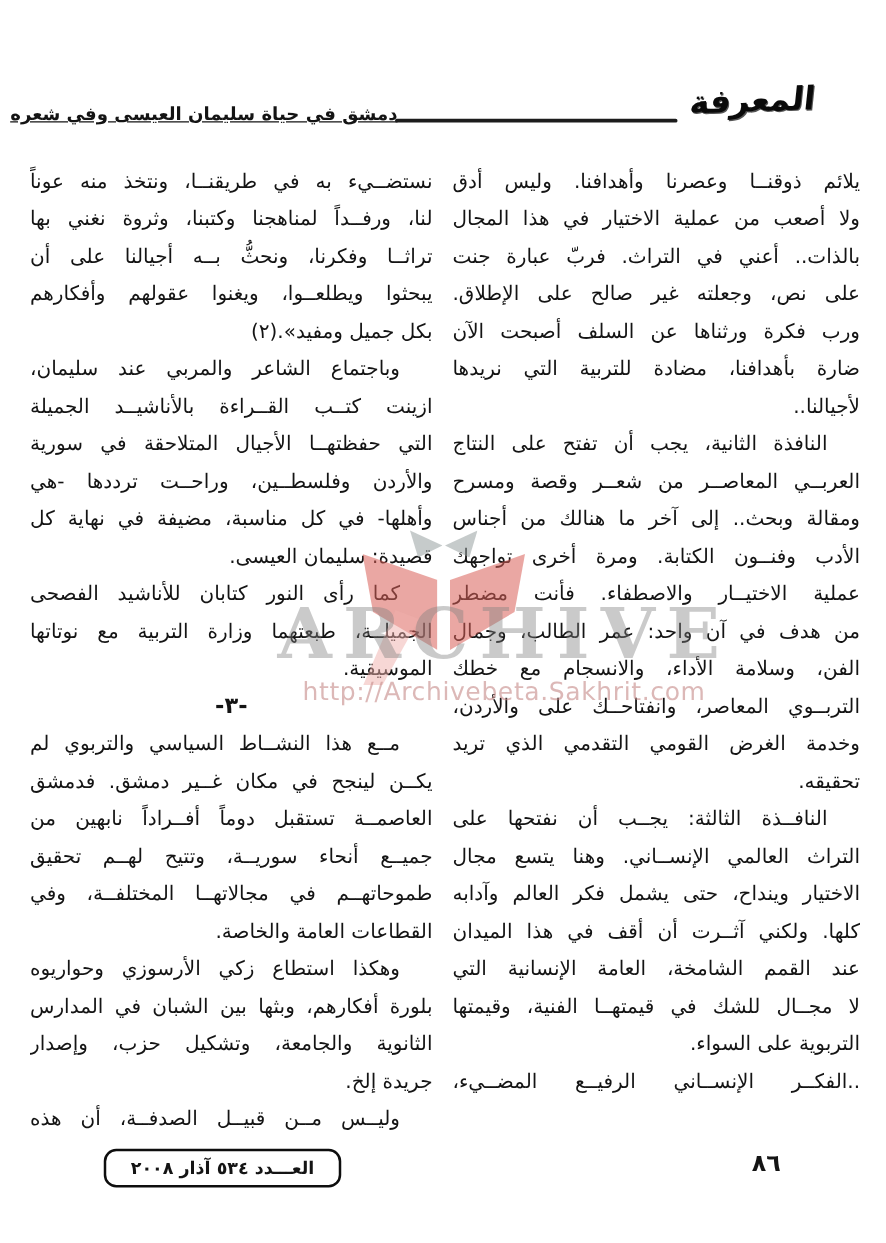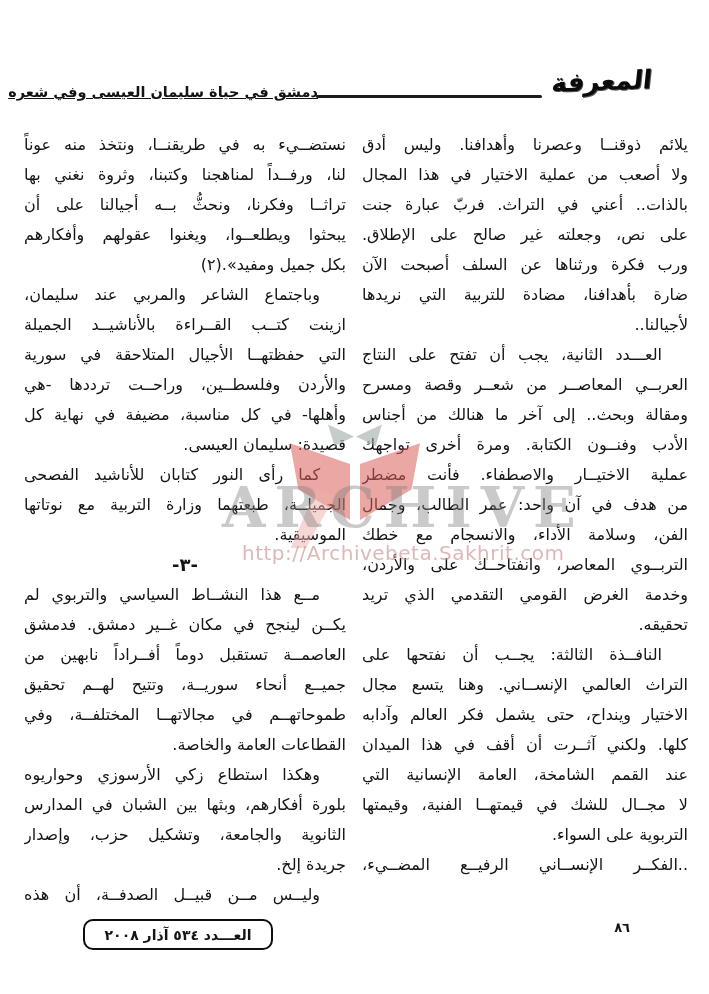--- a/index.html
+++ b/index.html
@@ -54,22 +54,22 @@
     font-size:20px;letter-spacing:.5px;color:rgba(198,141,138,0.62);white-space:nowrap;
   }
   
   .issue-box{
     position:absolute;left:83px;top:919px;width:186px;height:27px;
     border:2.5px solid #0e0e0e;border-radius:10px;
     display:flex;align-items:center;justify-content:center;
     direction:rtl;font-size:14px;font-weight:bold;white-space:nowrap;
   }
   .page-number{
-    position:absolute;left:596px;top:920px;width:34px;
-    direction:rtl;font-size:13px;font-weight:bold;
+    position:absolute;left:596px;top:920px;width:34px;text-align:center;
+    direction:rtl;font-size:19px;font-weight:bold;
   }
 </style>
 </head>
 <body>
 
 <div class="page">
 
   <header>
     <span class="article-title">دمشق في حياة سليمان العيسى وفي شعره</span>
     <span class="header-rule"></span>
@@ -78,21 +78,21 @@
 
   <main>
     <section id="col-right" class="column column-right">
         <div class="line">يلائم ذوقنــا وعصرنا وأهدافنا. وليس أدق</div>
         <div class="line">ولا أصعب من عملية الاختيار في هذا المجال</div>
         <div class="line">بالذات.. أعني في التراث. فربّ عبارة جنت</div>
         <div class="line">على نص، وجعلته غير صالح على الإطلاق.</div>
         <div class="line">ورب فكرة ورثناها عن السلف أصبحت الآن</div>
         <div class="line">ضارة بأهدافنا، مضادة للتربية التي نريدها</div>
         <div class="line last">لأجيالنا..</div>
-        <div class="line indent">العـــدد الثانية، يجب أن تفتح على النتاج</div>
+        <div class="line indent">النافذة الثانية، يجب أن تفتح على النتاج</div>
         <div class="line">العربــي المعاصــر من شعــر وقصة ومسرح</div>
         <div class="line">ومقالة وبحث.. إلى آخر ما هنالك من أجناس</div>
         <div class="line">الأدب وفنــون الكتابة. ومرة أخرى تواجهك</div>
         <div class="line">عملية الاختيــار والاصطفاء. فأنت مضطر</div>
         <div class="line">من هدف في آن واحد: عمر الطالب، وجمال</div>
         <div class="line">الفن، وسلامة الأداء، والانسجام مع خطك</div>
         <div class="line">التربــوي المعاصر، وانفتاحــك على والأردن،</div>
         <div class="line">وخدمة الغرض القومي التقدمي الذي تريد</div>
         <div class="line last">تحقيقه.</div>
         <div class="line indent">النافــذة الثالثة: يجــب أن نفتحها على</div>

